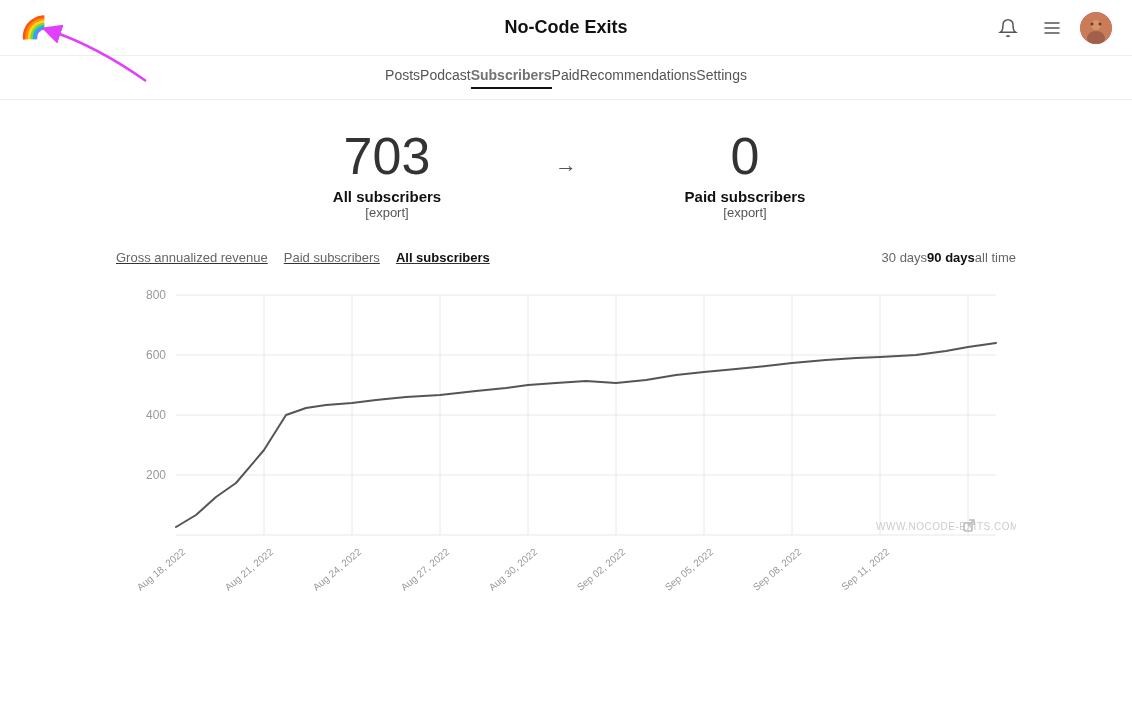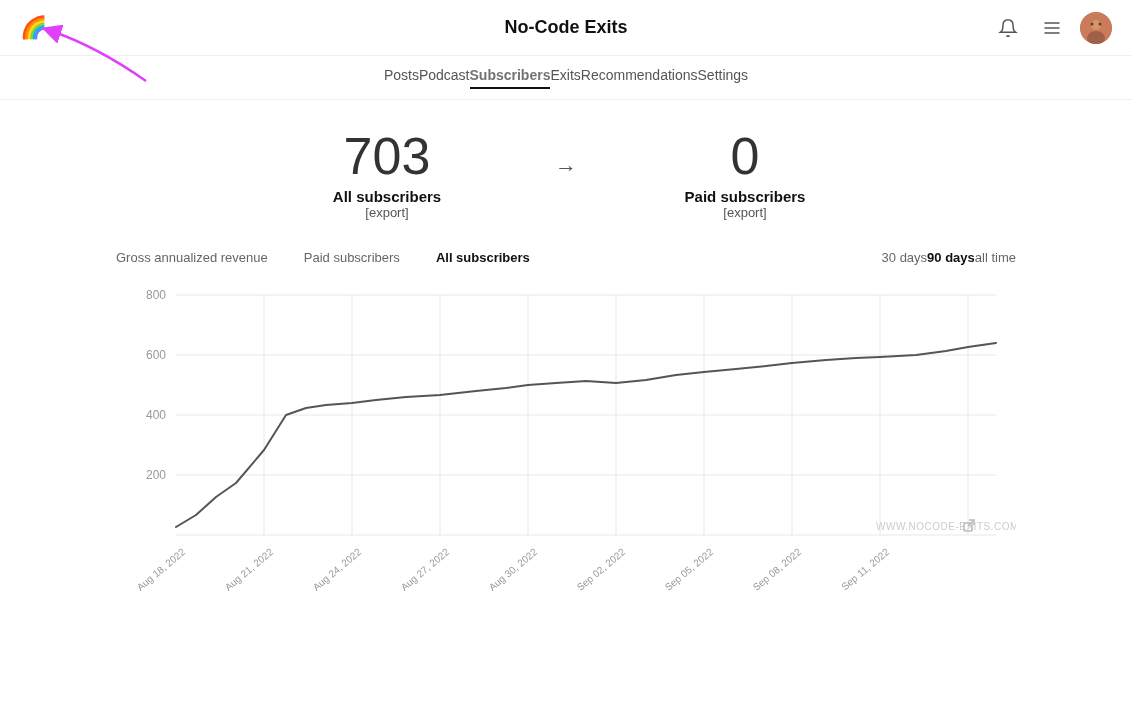--- a/index.html
+++ b/index.html
@@ -129,21 +129,22 @@
       max-width: 900px;
     }
     .chart-controls {
       display: flex;
       align-items: center;
       justify-content: space-between;
       margin-bottom: 10px;
     }
     .chart-tabs {
       display: flex;
-      gap: 36px;
+      gap: 16px;
+      text-decoration: underline;
     }
     .chart-tab {
       font-size: 13px;
       color: #666;
       cursor: pointer;
     }
     .chart-tab.active {
       font-weight: 700;
       color: #111;
     }
@@ -215,21 +216,21 @@
         <circle cx="20" cy="12" r="1.5" fill="#6b3a2a"></circle>
       </svg>
     </div>
   </div>
 </div>
 
 <nav class="nav">
   <a class="nav-item">Posts</a>
   <a class="nav-item">Podcast</a>
   <a class="nav-item active">Subscribers</a>
-  <a class="nav-item">Exits</a>
+  <a class="nav-item">Paid</a>
   <a class="nav-item">Recommendations</a>
   <a class="nav-item">Settings</a>
 </nav>
 
 <div class="main">
 
   <div class="stats-row">
     <div class="stat-block">
       <div class="stat-number">703</div>
       <div class="stat-label">All subscribers</div>

